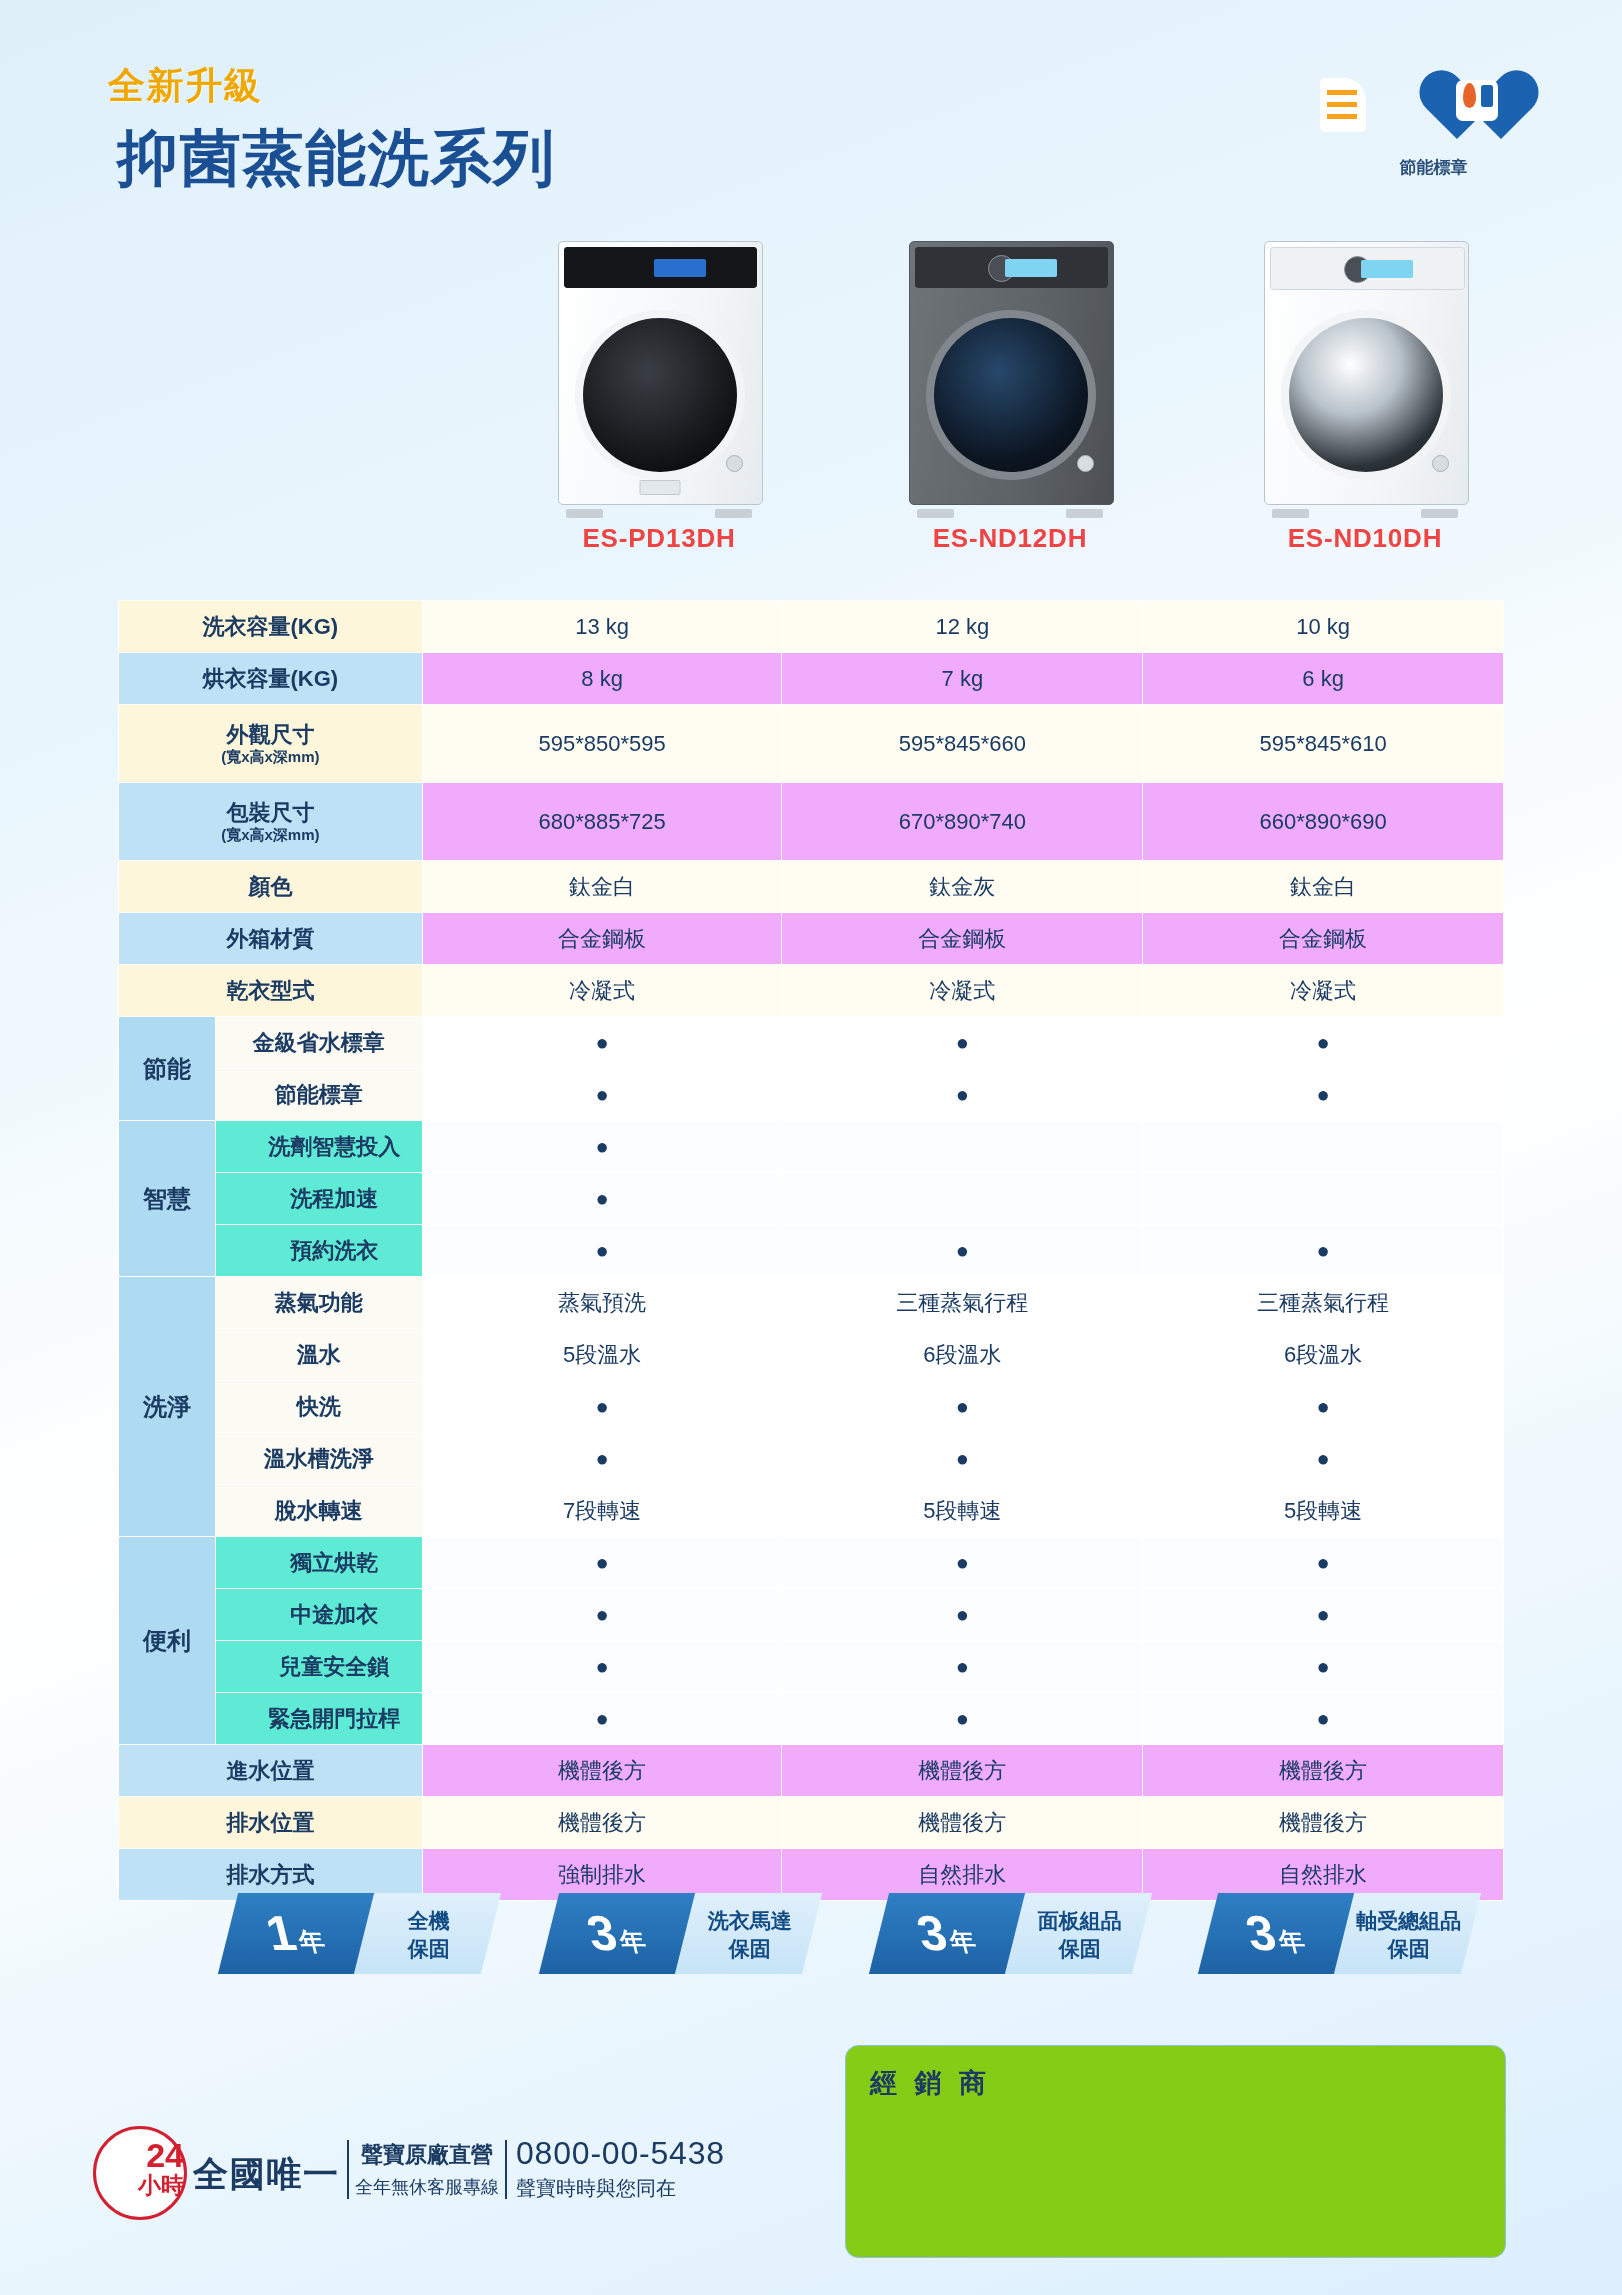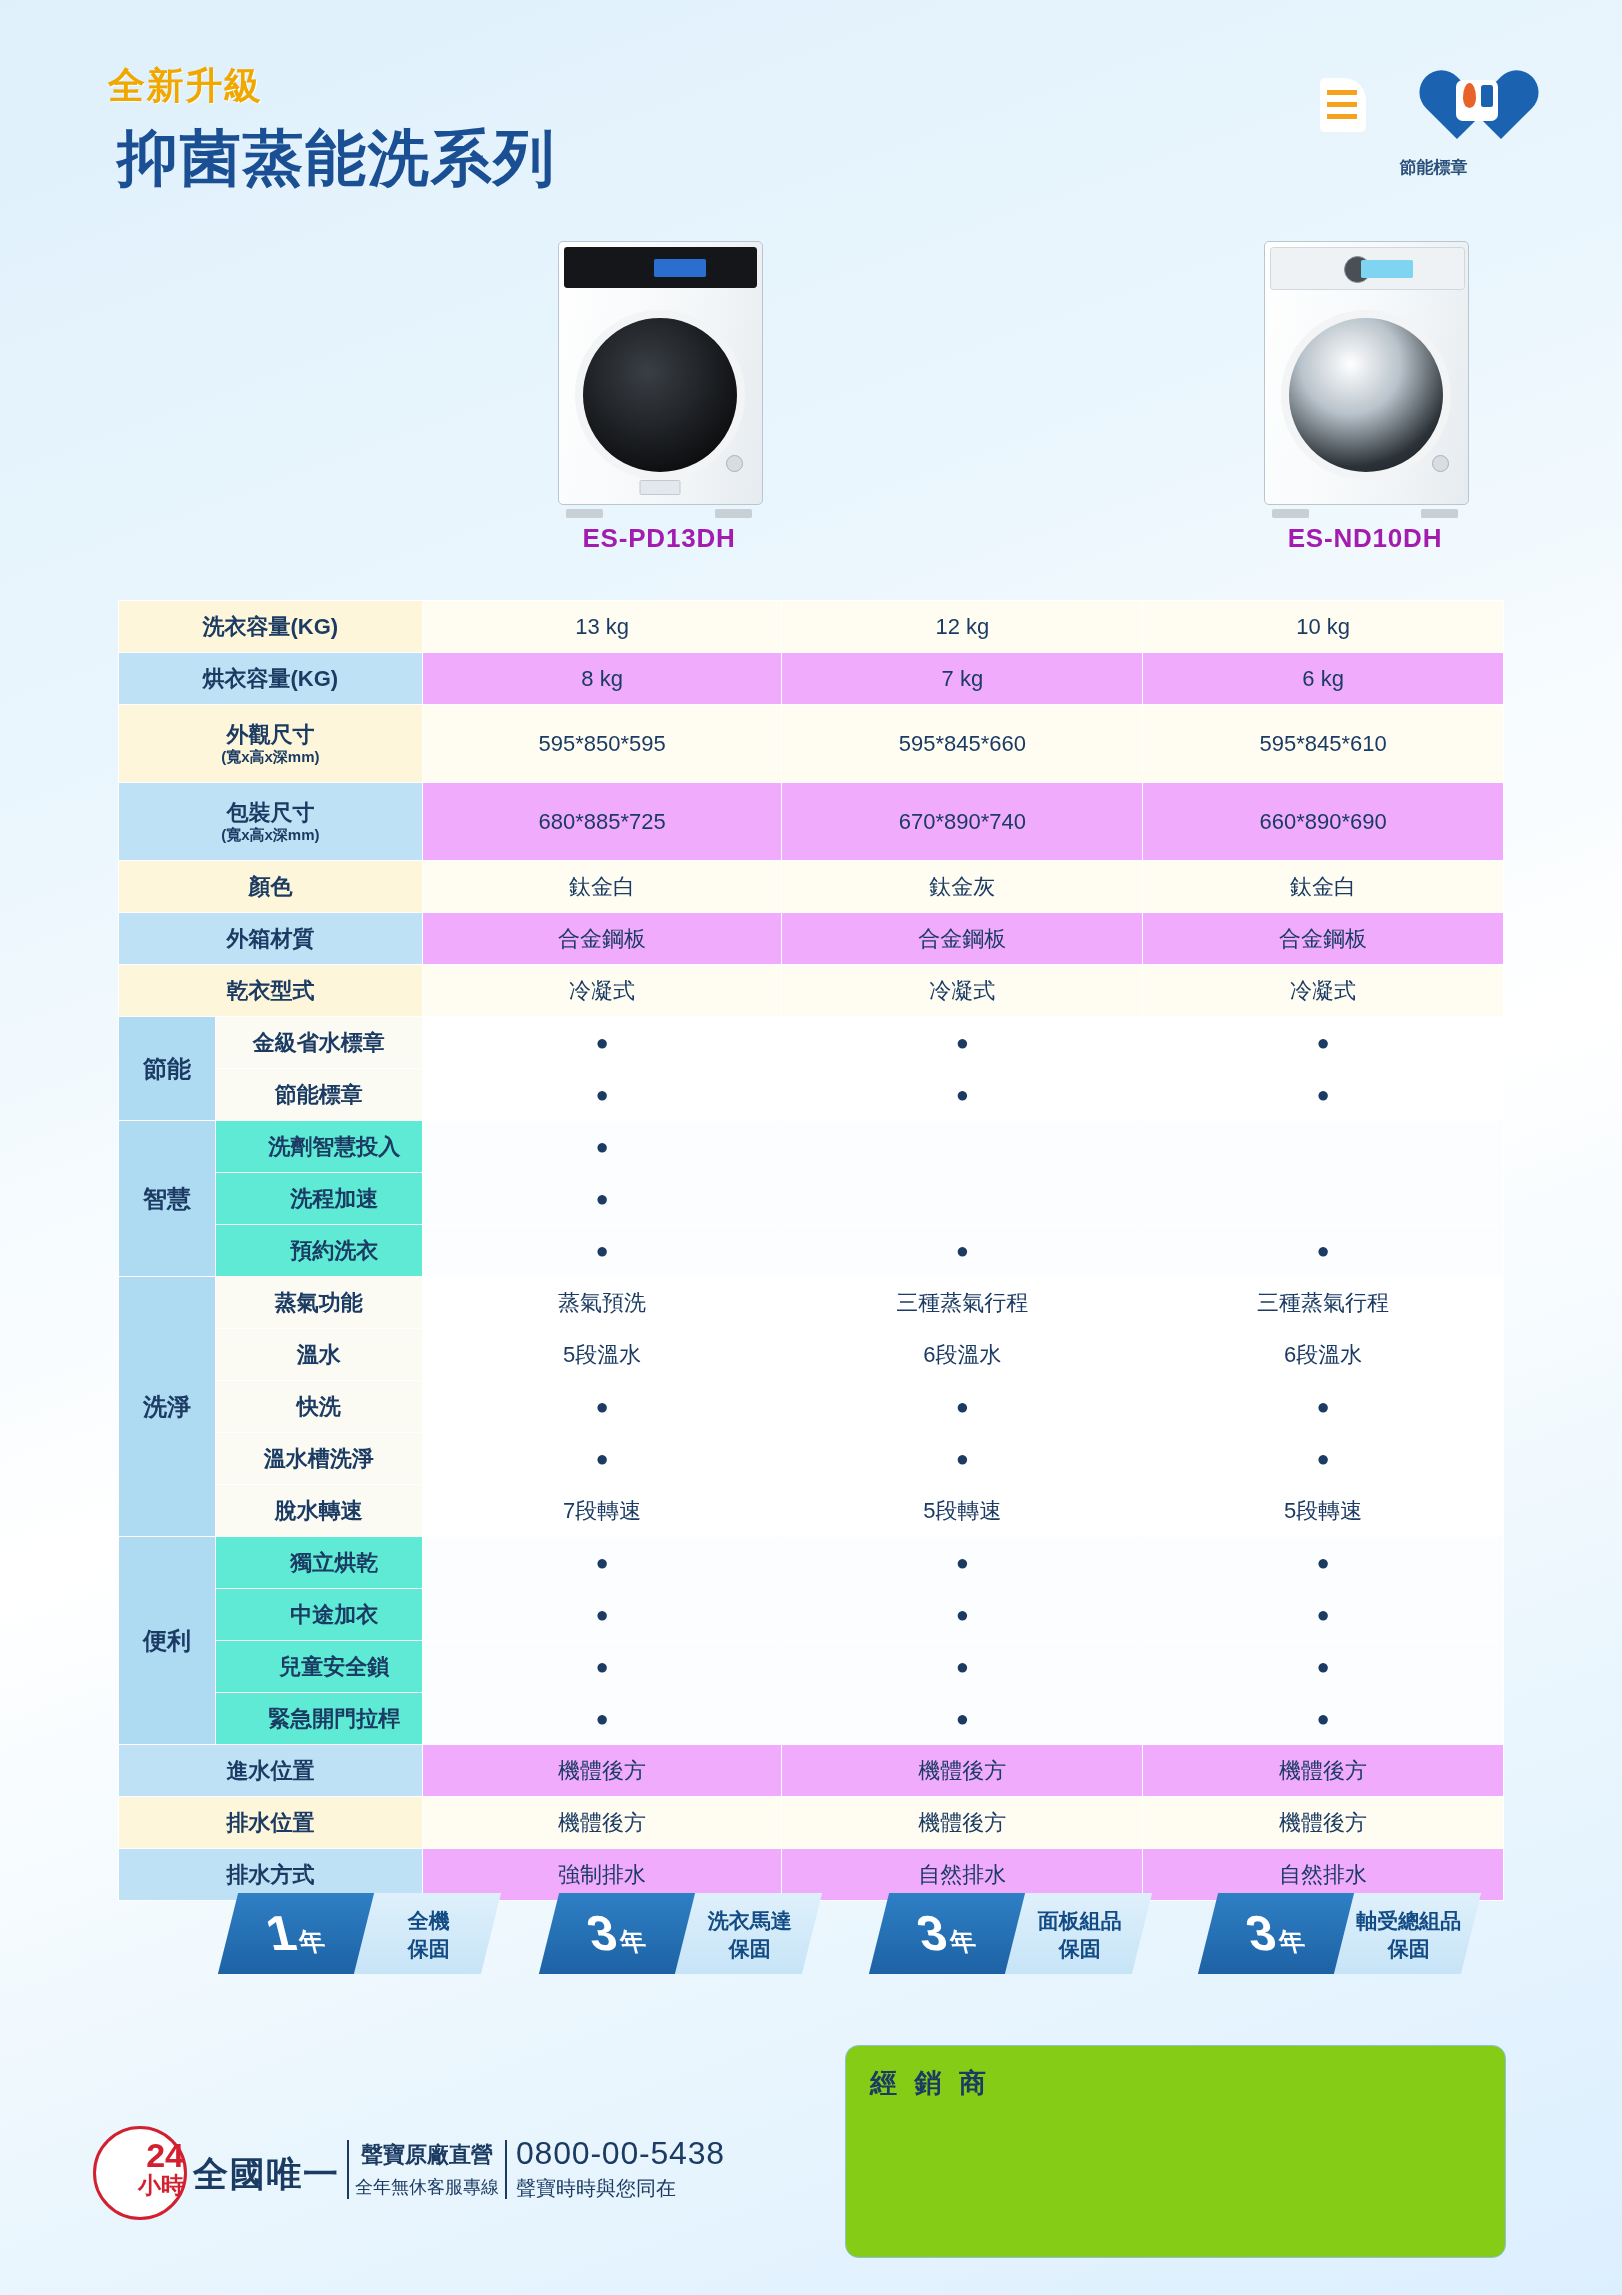--- a/index.html
+++ b/index.html
@@ -98,21 +98,21 @@
   }
   .door-a{background:radial-gradient(circle at 42% 35%,#3a3f45 0%,#16181b 60%,#000 100%);border:8.5px solid #f2f4f6;}
   .door-b{background:radial-gradient(circle at 42% 35%,#27486b 0%,#0c1622 65%,#05080c 100%);border:8.5px solid #81878d;}
   .door-c{background:radial-gradient(circle at 40% 30%,#ffffff 0%,#b9c3cb 35%,#2b3238 72%,#10141a 100%);border:8.5px solid #f2f4f6;}
   .m-btn{position:absolute;right:18.6px;bottom:32px;width:15px;height:15px;border-radius:50%;background:#d8dde2;border:0.8px solid #aab2b9;}
   .m-label{position:absolute;left:50%;transform:translateX(-50%);bottom:8.5px;width:39px;height:13.5px;background:#e3e8ec;border:0.8px solid #c2cad0;border-radius:1.7px;}
   .m-feet{position:absolute;left:3.4px;bottom:-6.8px;width:196px;height:10px;}
   .m-feet:before,.m-feet:after{content:"";position:absolute;bottom:0;width:37px;height:8.5px;background:#c8d0d6;border-radius:1.7px;}
   .m-feet:before{left:5px;}
   .m-feet:after{right:5px;}
-  .prod-name{margin-top:12px;font-size:26px;font-weight:bold;color:#a21caf;letter-spacing:0.8px;}
+  .prod-name{margin-top:12px;font-size:26px;font-weight:bold;color:#ef4444;letter-spacing:0.8px;}
 
   
   .table-wrap{position:absolute;left:118px;top:600px;width:1386px;}
   table.spec{border-collapse:collapse;width:1386px;font-size:22px;}
   table.spec td{
     border:0.8px solid #ffffff;
     text-align:center;
     vertical-align:middle;
     color:#1b3b63;
     height:49px;
@@ -207,20 +207,34 @@
             </div>
           <div class="m-door door-a"></div>
           <div class="m-btn"></div>
           <div class="m-label"></div>
         </div>
         <div class="m-feet"></div>
       </div>
       <div class="prod-name">ES-PD13DH</div>
     </div>
 
+    <div class="prod p2">
+      <div class="machine">
+        <div class="m-body m-grey">
+          <div class="m-panel panel-grey">
+              <div class="m-knob"></div>
+              <div class="m-screen lt"></div>
+            </div>
+          <div class="m-door door-b"></div>
+          <div class="m-btn"></div>
+        </div>
+        <div class="m-feet"></div>
+      </div>
+      <div class="prod-name">ES-ND12DH</div>
+    </div>
 
     <div class="prod p3">
       <div class="machine">
         <div class="m-body m-white">
           <div class="m-panel panel-white">
               <div class="m-knob"></div>
               <div class="m-screen lt"></div>
             </div>
           <div class="m-door door-c"></div>
           <div class="m-btn"></div>

